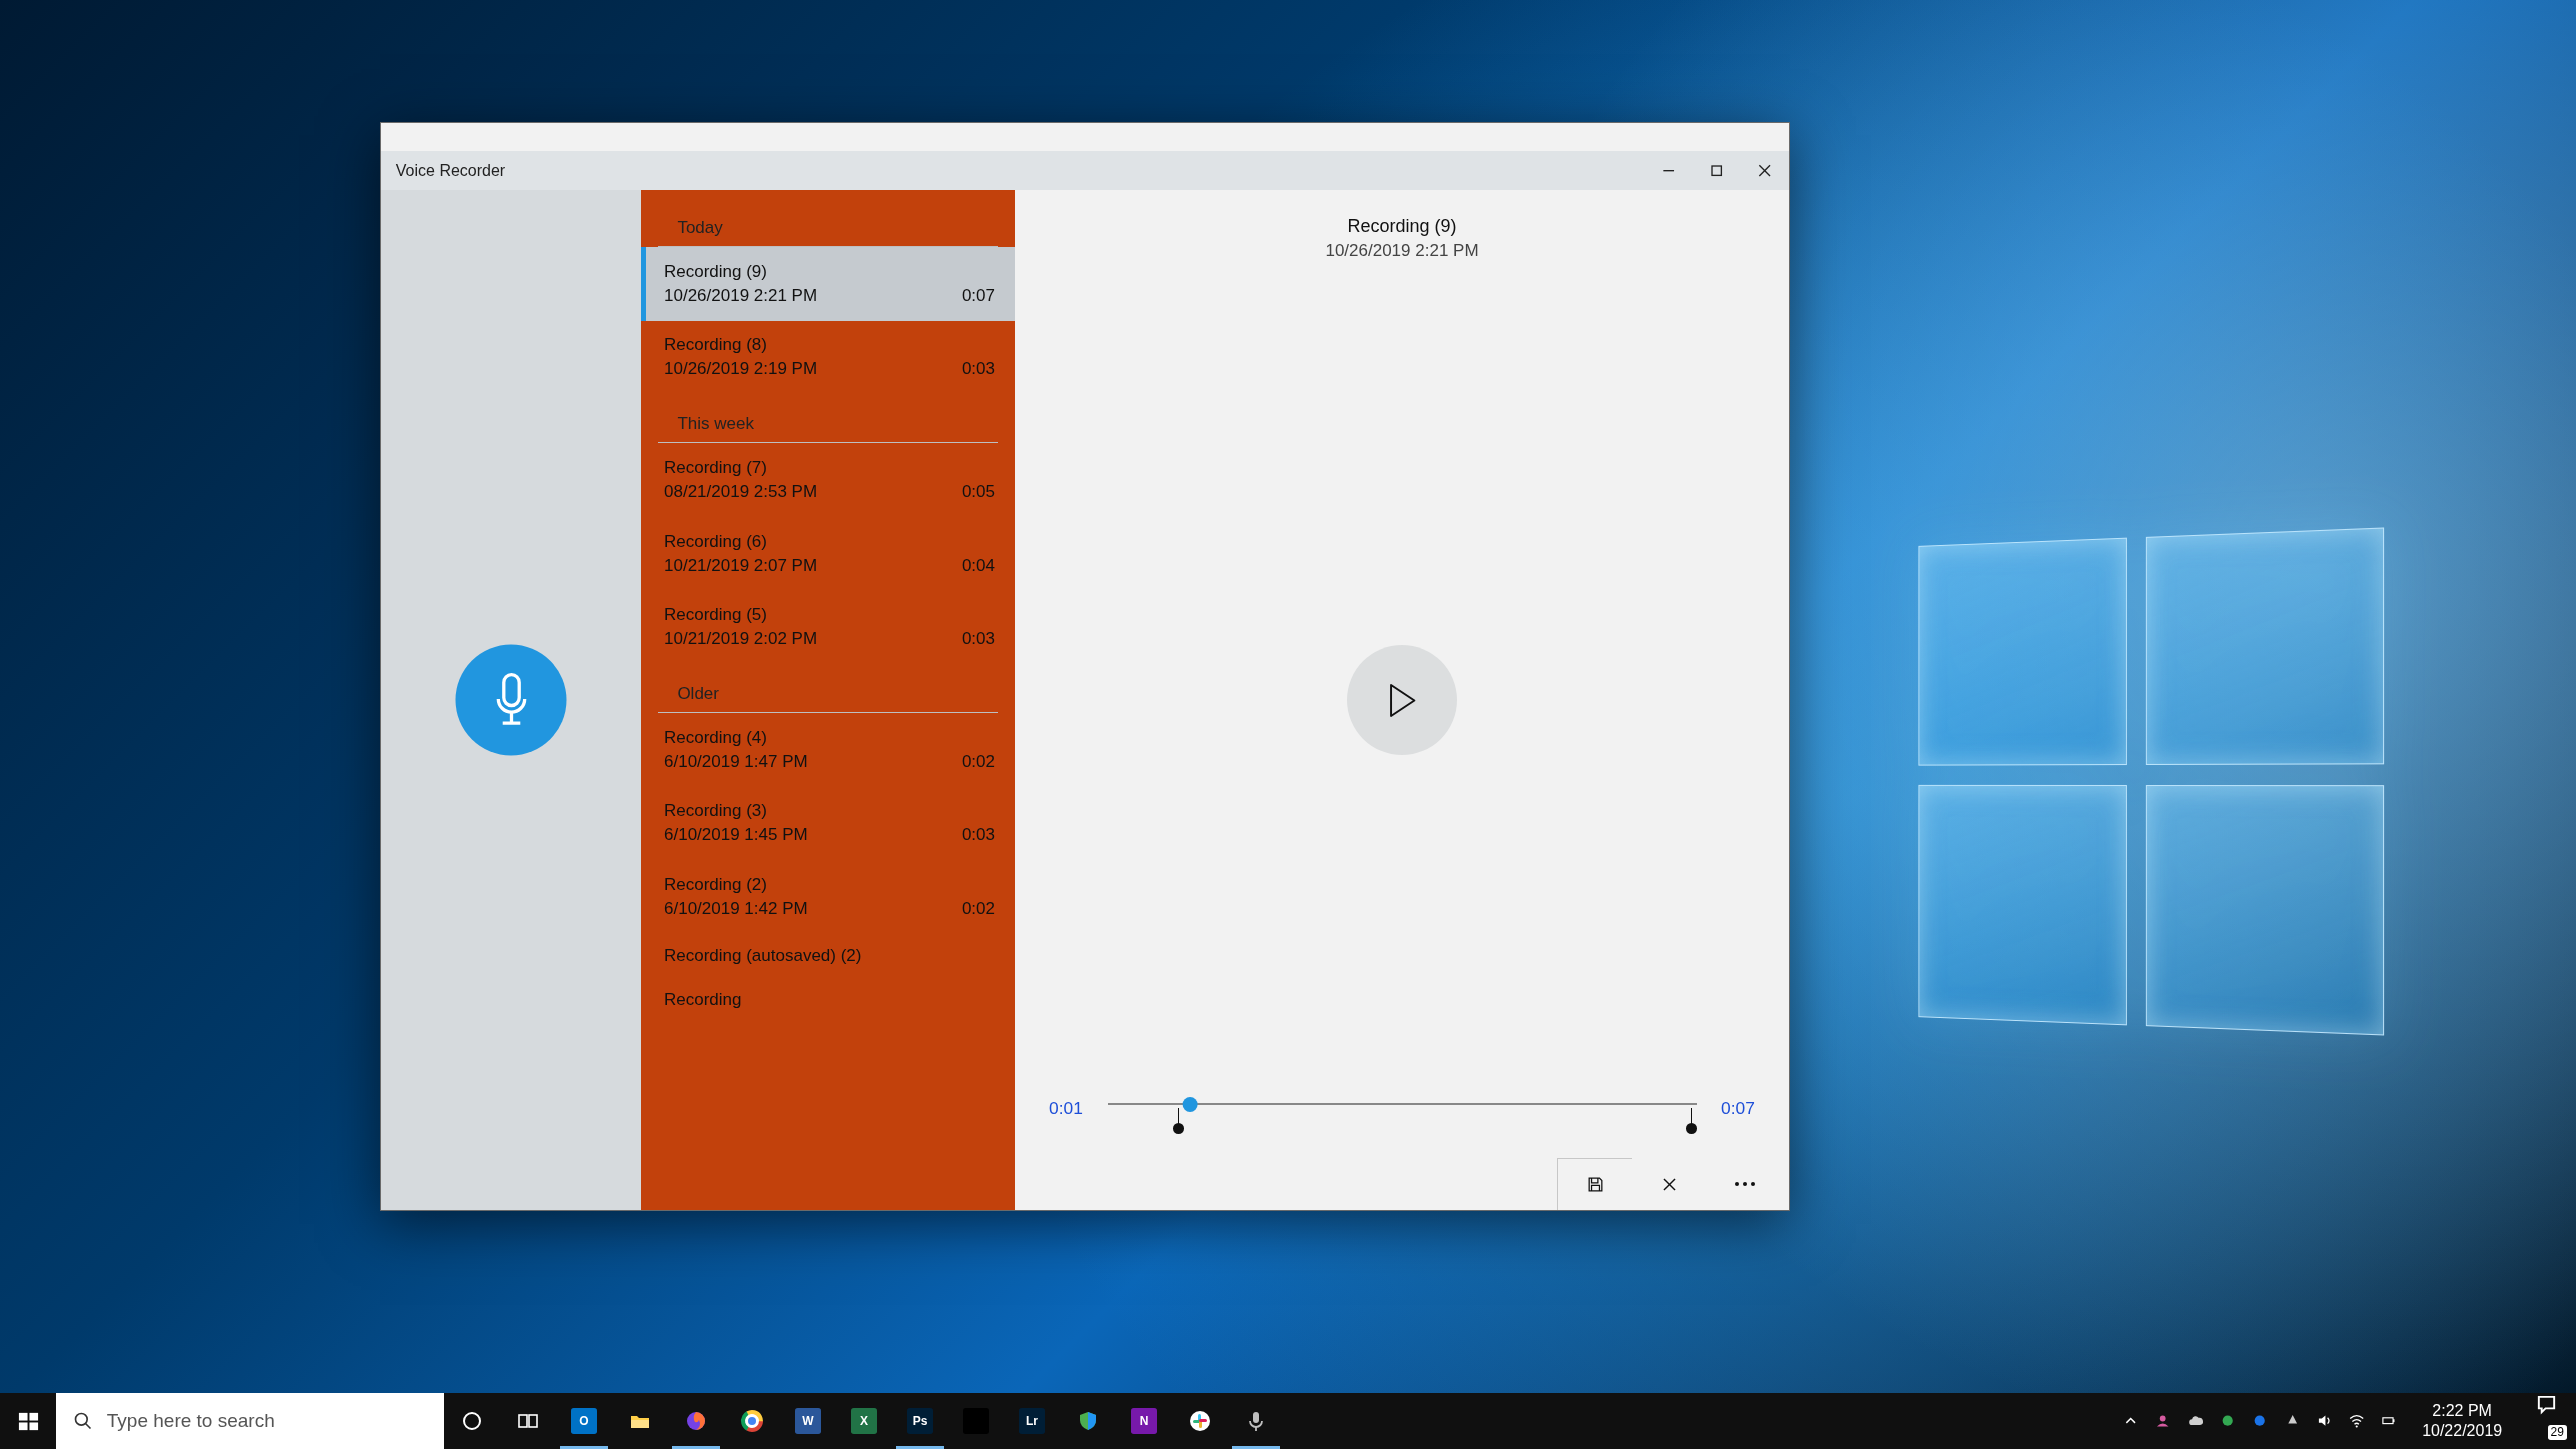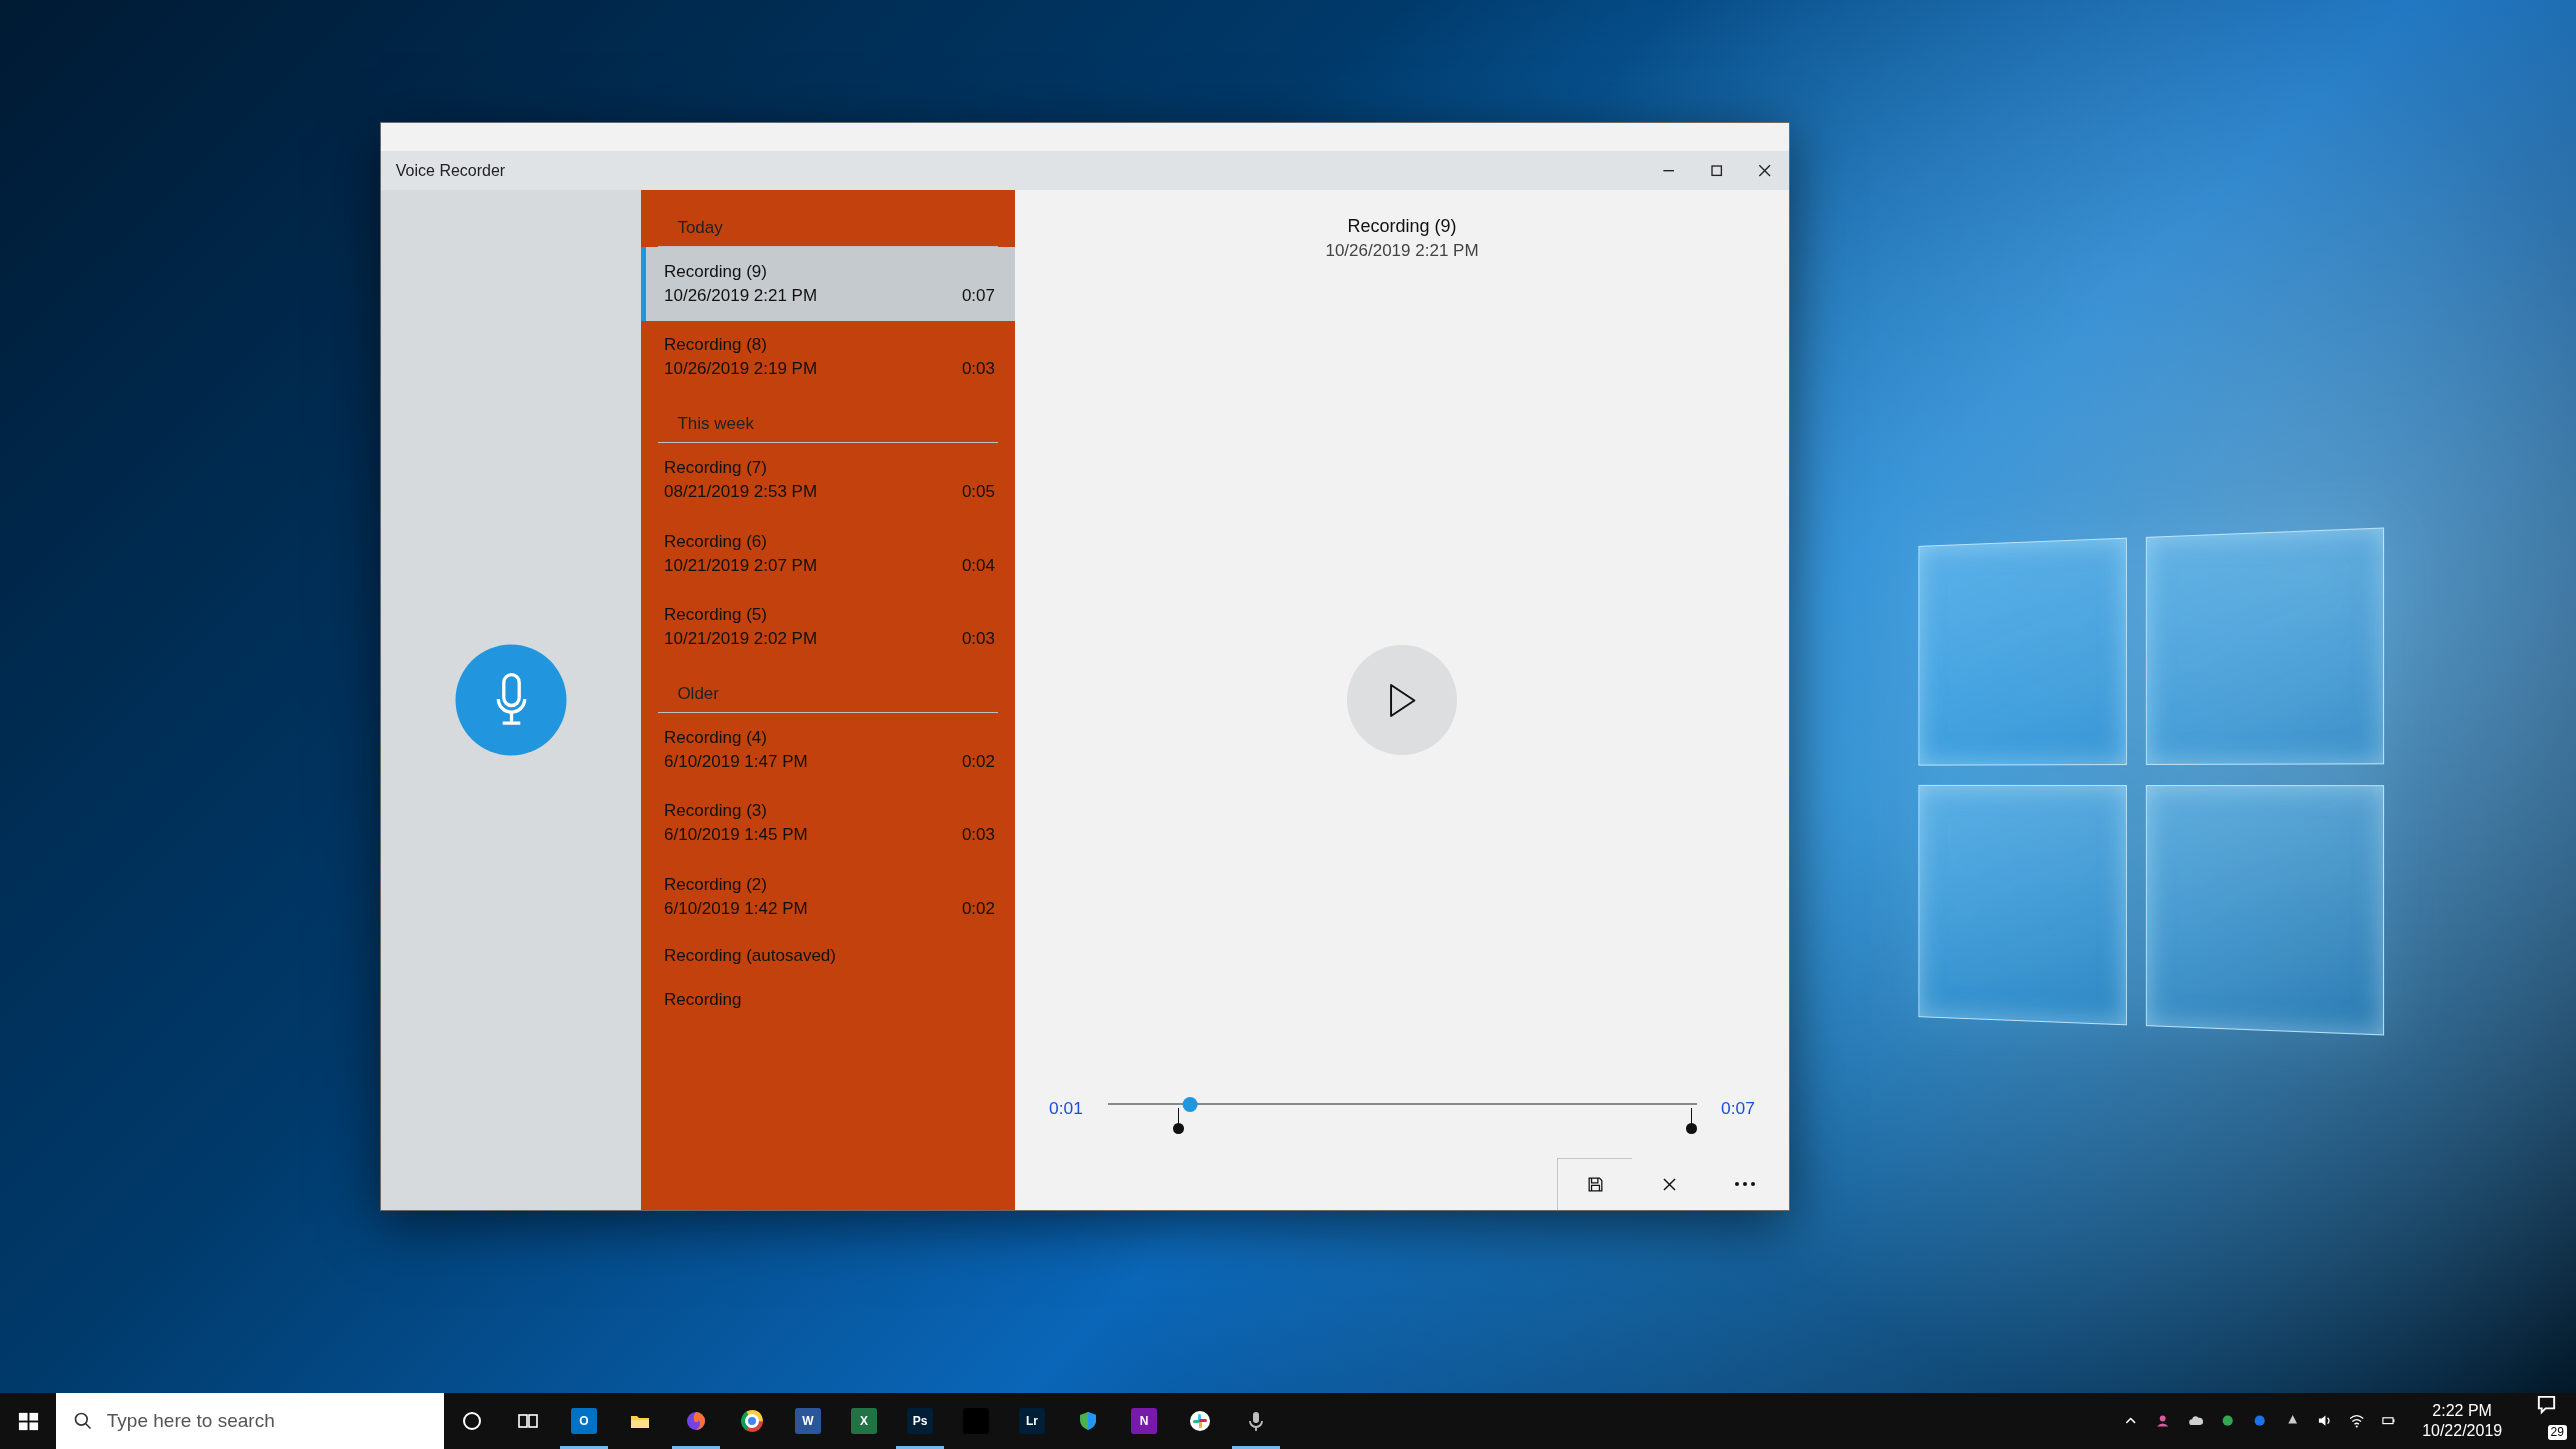--- a/index.html
+++ b/index.html
@@ -302,21 +302,21 @@
           <div class="row1">
             <div class="name">Recording (2)</div>
           </div>
           <div class="row1">
             <div class="date">6/10/2019 1:42 PM</div>
             <div class="dur">0:02</div>
           </div>
         </div>
         <div class="rec-item compact">
           <div class="row1">
-            <div class="name">Recording (autosaved)</div>
+            <div class="name">Recording (autosaved) (2)</div>
           </div>
         </div>
         <div class="rec-item compact">
           <div class="row1">
             <div class="name">Recording</div>
           </div>
         </div>
       </div>
 
     <div class="detail-col">

